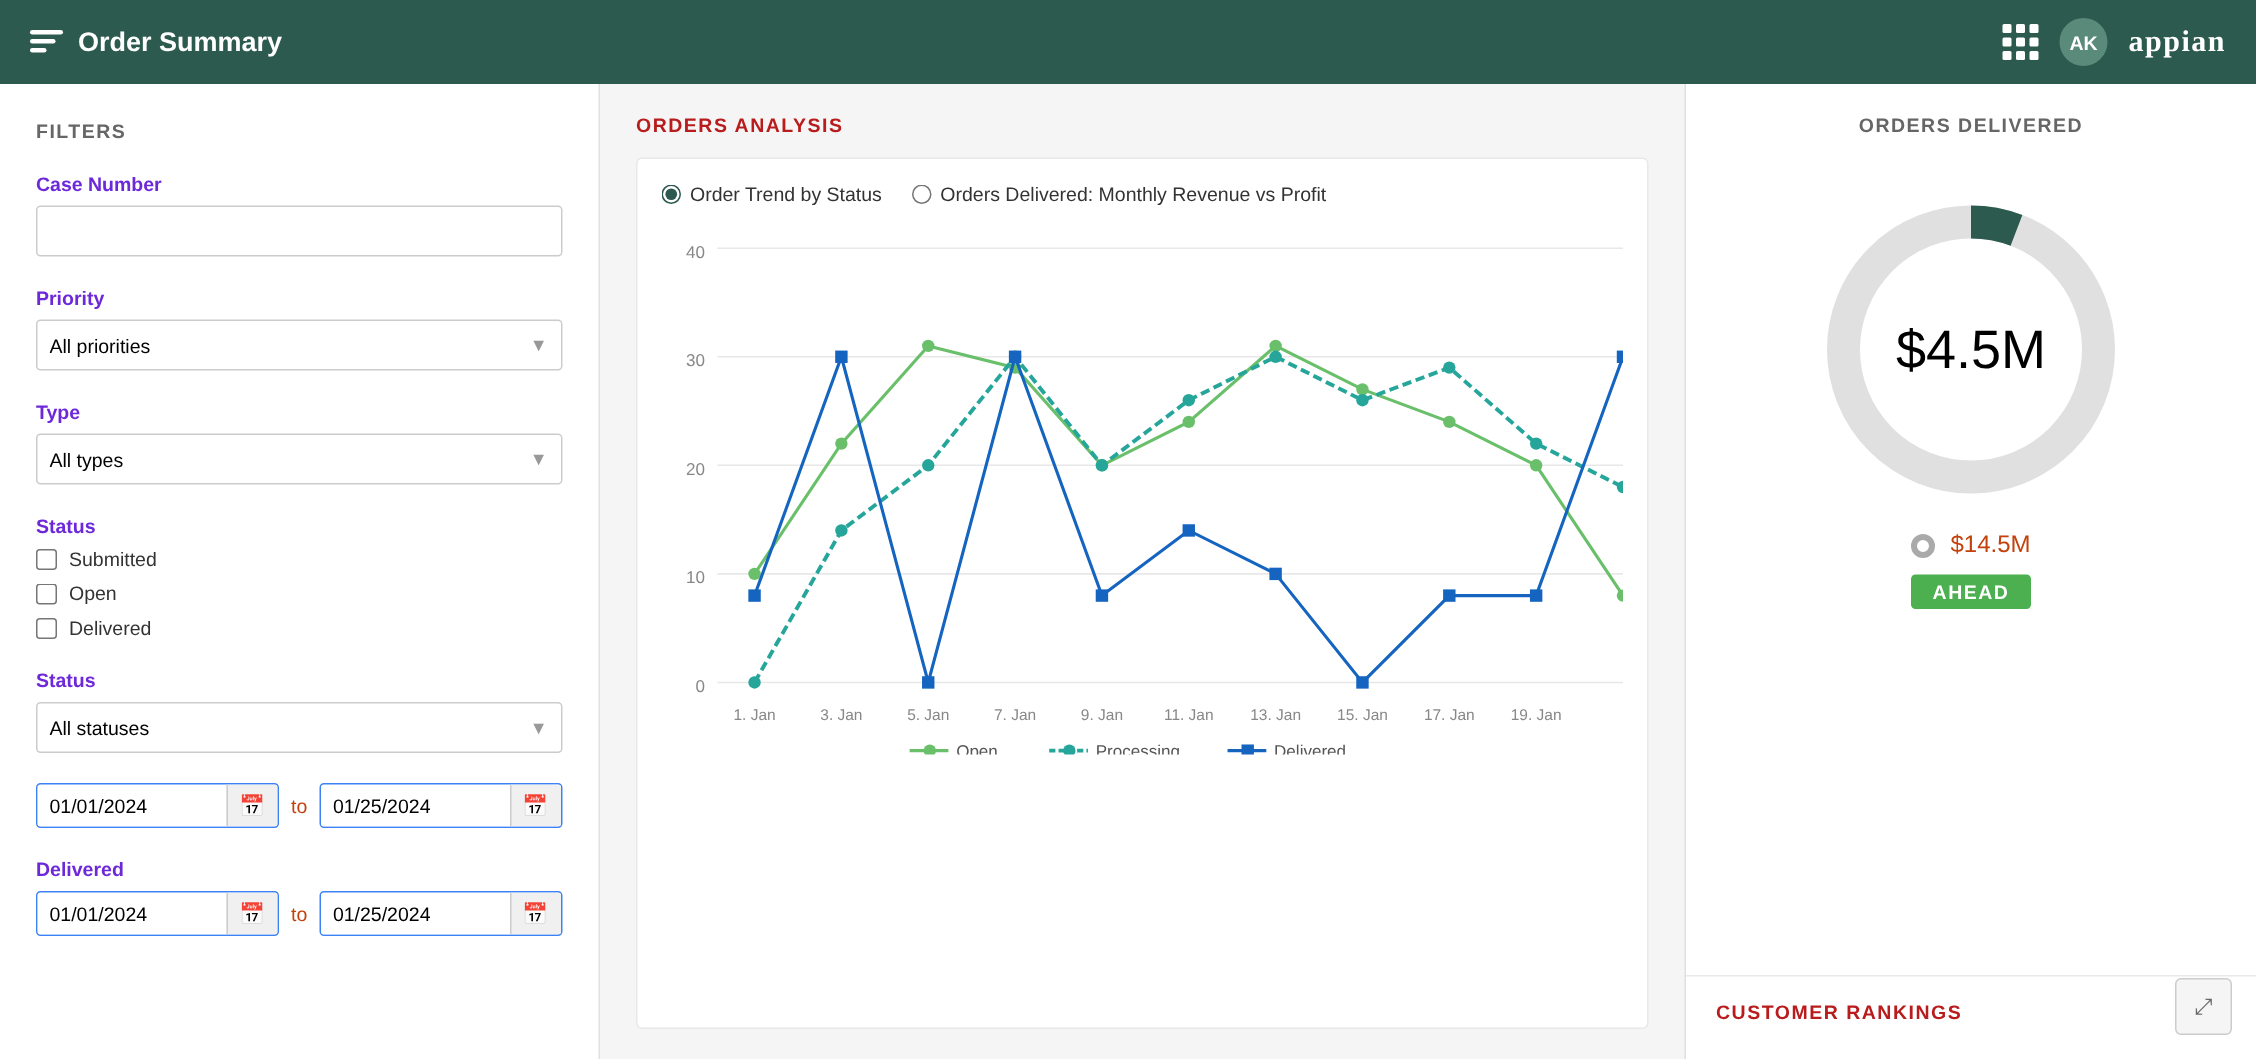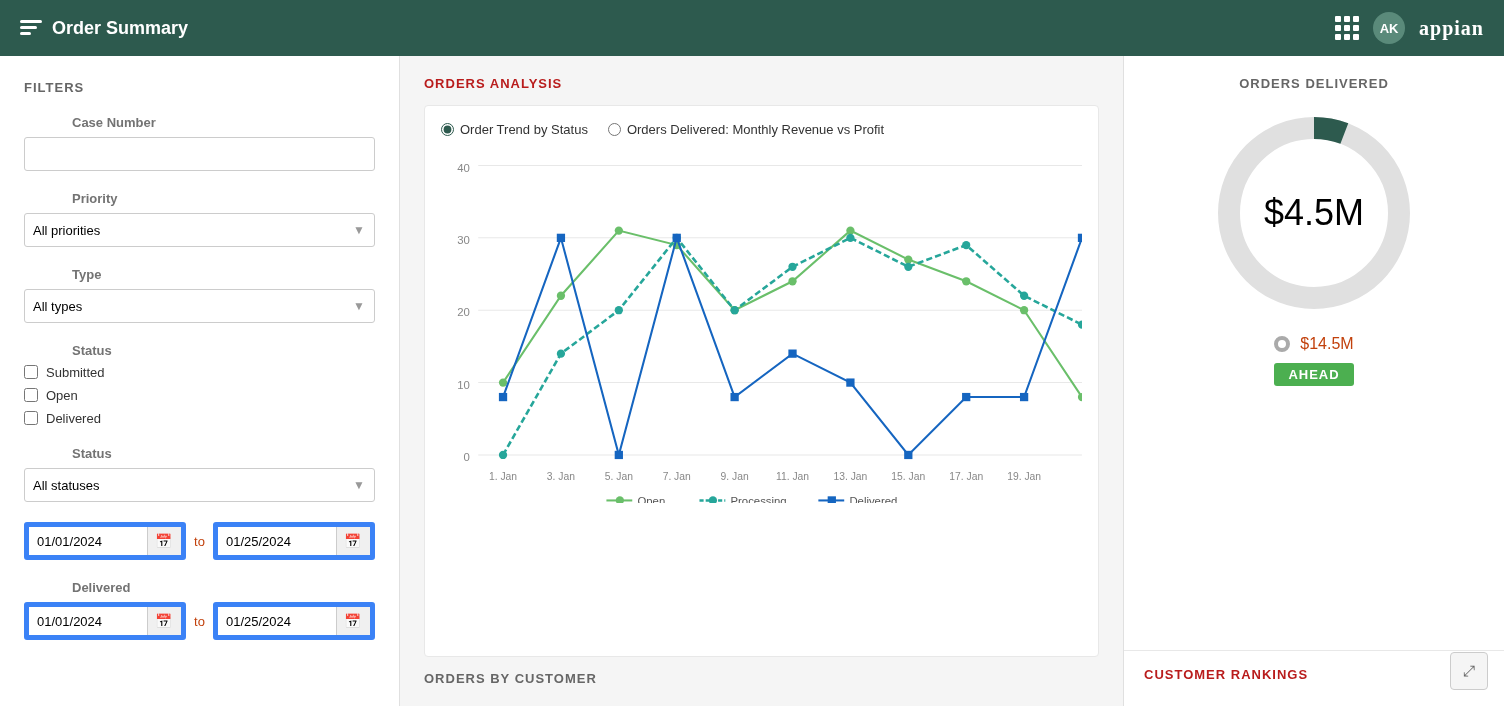--- a/index.html
+++ b/index.html
@@ -90,24 +90,23 @@
       letter-spacing: 1px;
       margin-bottom: 20px;
       text-transform: uppercase;
     }
     .filter-group {
       margin-bottom: 20px;
     }
     .filter-label {
       font-size: 13px;
       font-weight: 600;
-      color: #737373;
+      color: #6d28d9;
       margin-bottom: 7px;
       display: block;
-      margin-left: 48px;
     }
     .text-input {
       width: 100%;
       height: 34px;
       border: 1px solid #ccc;
       border-radius: 3px;
       padding: 4px 8px;
       font-size: 13px;
       outline: none;
     }
@@ -136,38 +135,38 @@
       color: #999;
       font-size: 12px;
     }
     .checkbox-group {
       display: flex;
       flex-direction: column;
       gap: 8px;
     }
     .checkbox-item {
       display: flex;
-      align-items: flex-start;
+      align-items: flex-end;
       gap: 8px;
       font-size: 13px;
       cursor: pointer;
     }
     .checkbox-item input[type="checkbox"] {
       width: 14px; height: 14px;
       cursor: pointer;
     }
     .date-range {
       display: flex;
       align-items: center;
       gap: 8px;
     }
     .date-input-wrapper {
       display: flex;
       align-items: center;
-      border: 5px solid #3b82f6;
+      border: 1px solid #3b82f6;
       border-radius: 3px;
       overflow: hidden;
       flex: 1;
     }
     .date-input {
       border: none;
       padding: 6px 8px;
       font-size: 13px;
       width: 100%;
       outline: none;
@@ -254,21 +253,21 @@
       display: flex;
       flex-direction: column;
       align-items: center;
     }
     .donut-title {
       font-size: 13px;
       font-weight: 700;
       color: #666;
       letter-spacing: 1px;
       text-transform: uppercase;
-      margin-bottom: 12px;
+      margin-bottom: 32px;
       text-align: center;
     }
     .donut-container {
       position: relative;
       width: 220px;
       height: 220px;
       margin: 0 auto;
     }
     .donut-center-text {
       position: absolute;
@@ -532,21 +531,20 @@
             <line x1="250" y1="338" x2="275" y2="338" stroke="#26a69a" stroke-width="2.5" stroke-dasharray="4,2"></line>
             <circle cx="263" cy="338" r="4" fill="#26a69a"></circle>
             <text x="280" y="342" font-size="11" fill="#555">Processing</text>
 
             <line x1="365" y1="338" x2="390" y2="338" stroke="#1565c0" stroke-width="2"></line>
             <rect x="374" y="334" width="8" height="8" fill="#1565c0"></rect>
             <text x="395" y="342" font-size="11" fill="#555">Delivered</text>
           </svg>
         </div>
 
-        <div style="margin-top: 14px; font-size: 13px; font-weight: 700; color: #666; letter-spacing: 1px; text-transform: uppercase;">ORDERS BY CUSTOMER</div>
       </div>
 
       <div class="right-panel">
         <div class="orders-delivered-section">
           <div class="donut-title">ORDERS DELIVERED</div>
 
           <div class="donut-container">
             <svg viewBox="0 0 220 220" width="220" height="220">
               <circle cx="110" cy="110" r="85" fill="none" stroke="#e0e0e0" stroke-width="22"></circle>
 

